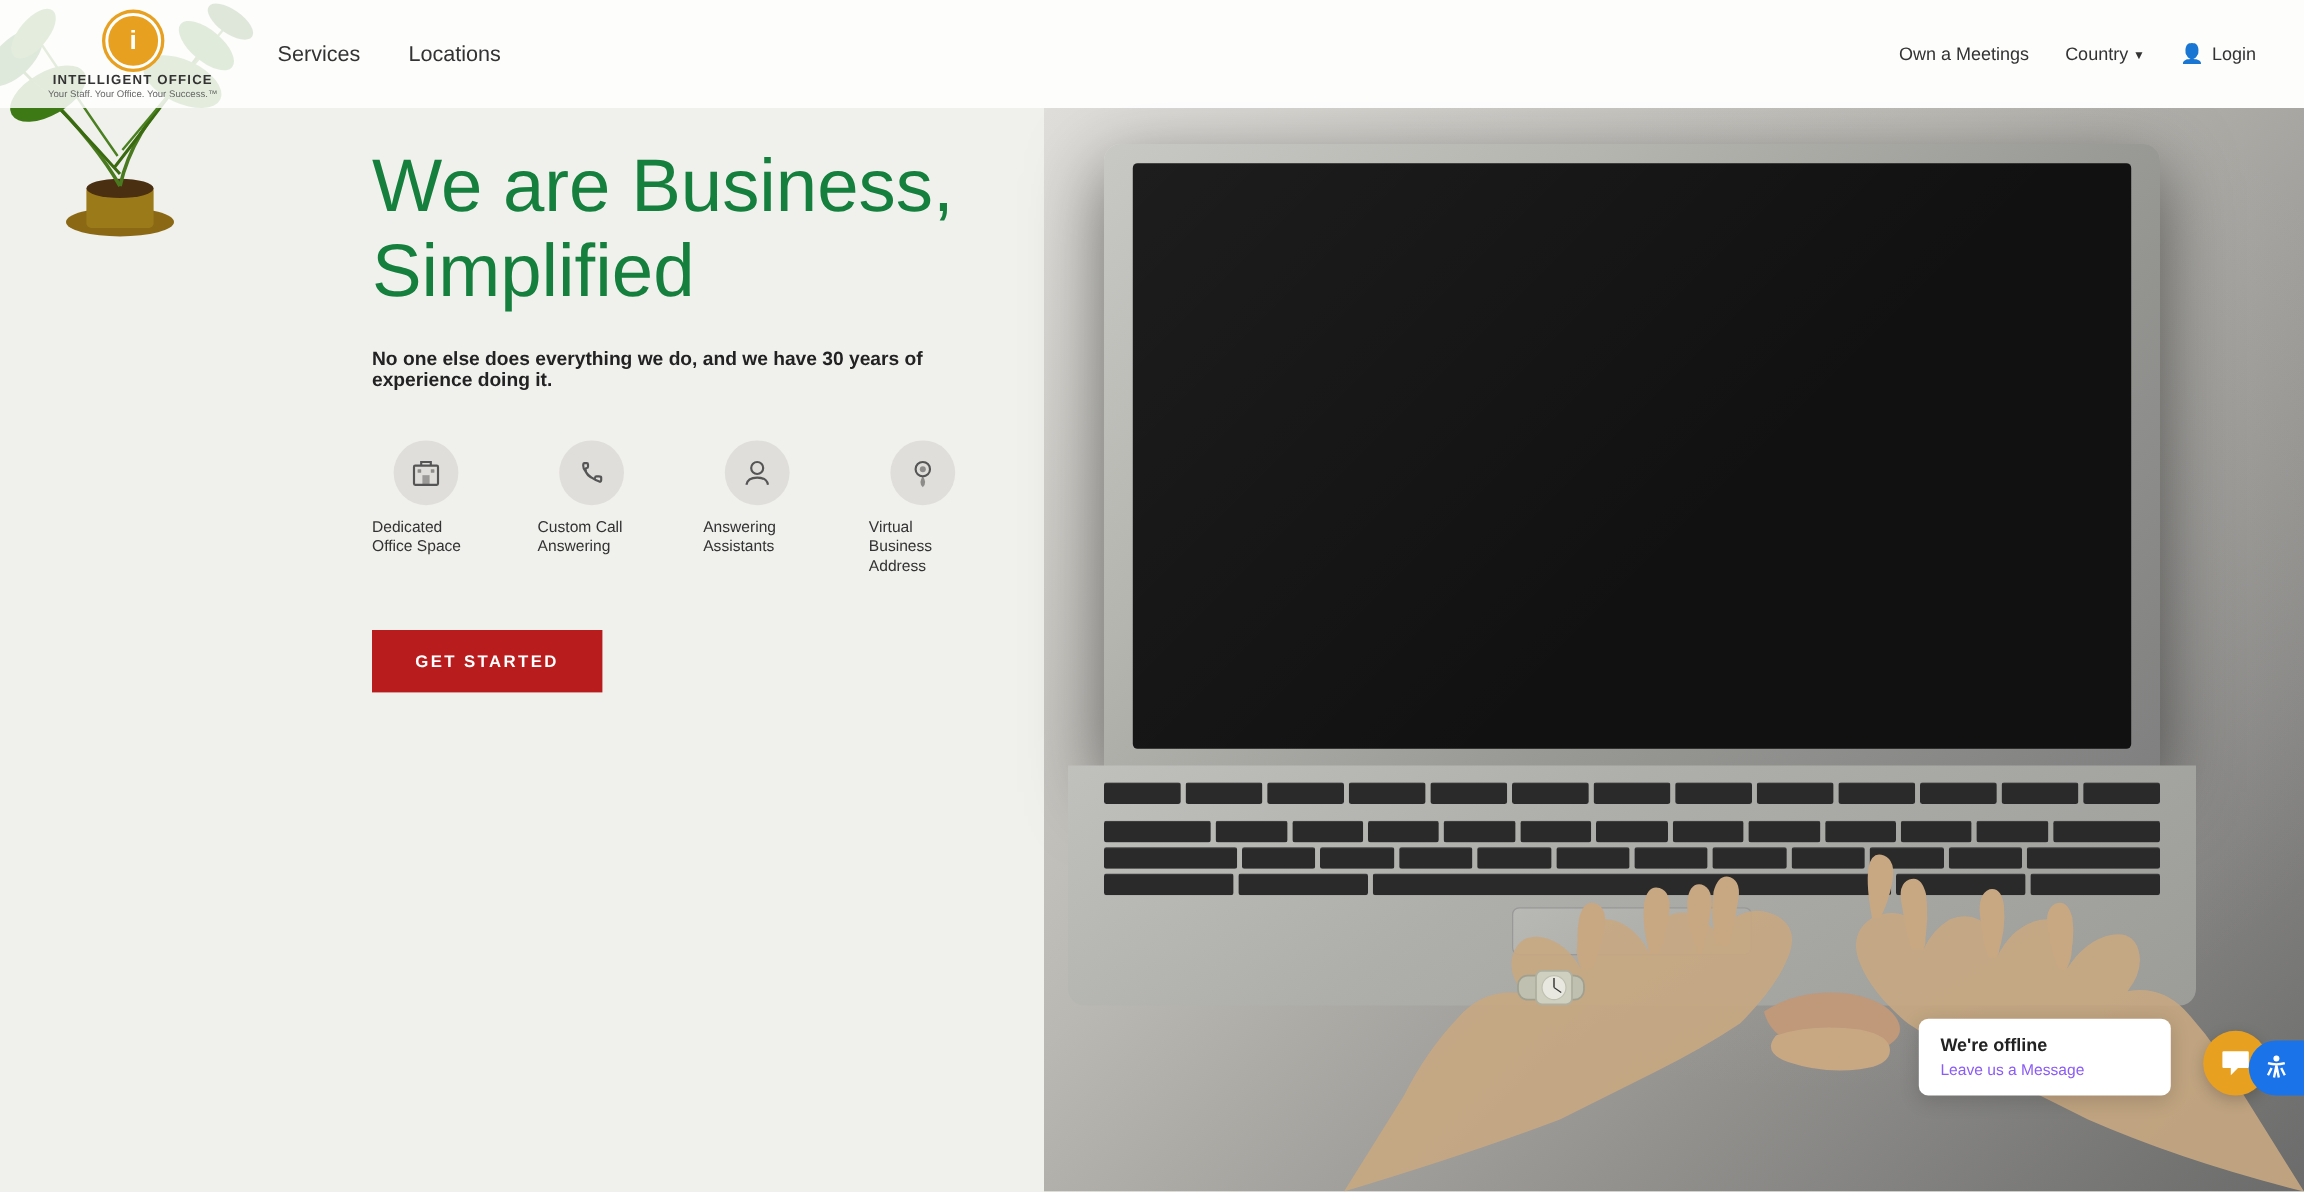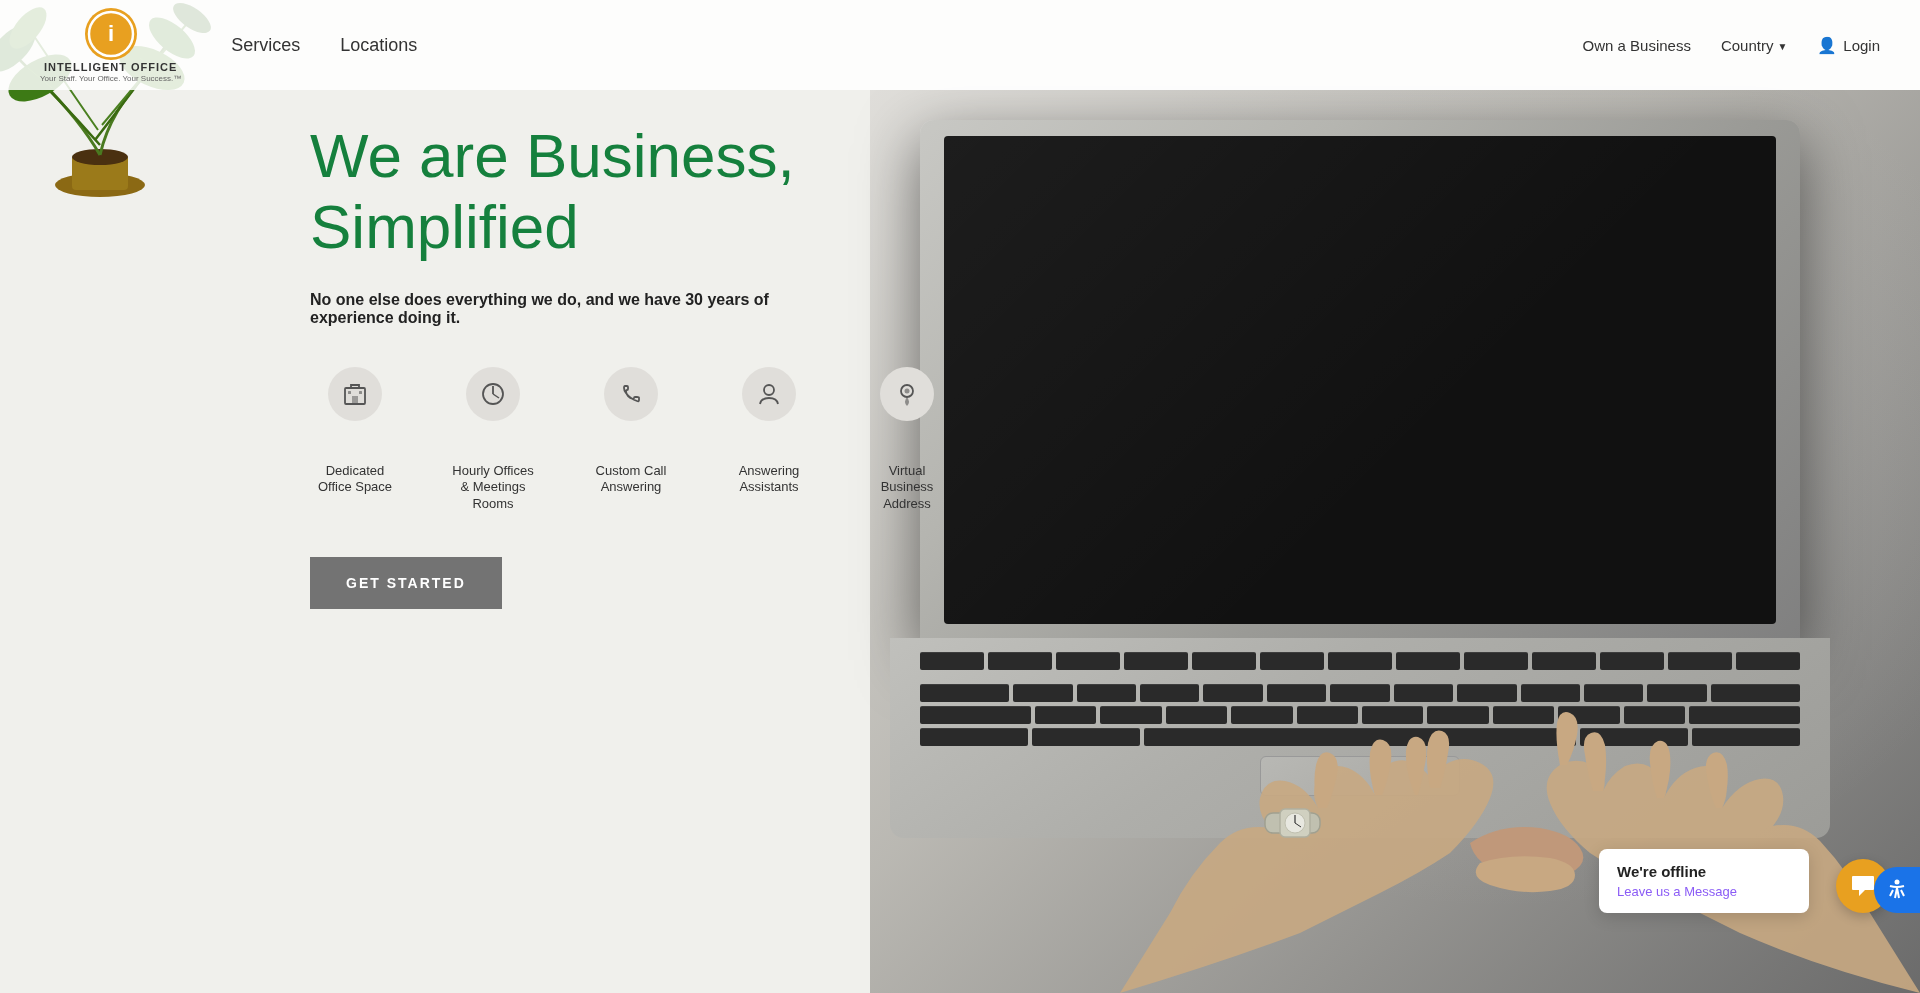--- a/index.html
+++ b/index.html
@@ -155,30 +155,29 @@
       background: #e0deda;
       display: flex;
       align-items: center;
       justify-content: center;
       font-size: 22px;
       color: #555;
     }
     .service-label {
       font-size: 13px;
       color: #333;
-      text-align: center;
+      text-align: left;
       line-height: 1.3;
       max-width: 90px;
-      margin-top: 32px;
     }
 
     
     .cta-btn {
       display: inline-block;
-      background: #737373;
+      background: #b91c1c;
       color: #fff;
       font-size: 14px;
       font-weight: bold;
       letter-spacing: 2px;
       padding: 18px 36px;
       cursor: pointer;
       border: none;
       text-transform: uppercase;
     }
 
@@ -271,21 +270,21 @@
       </svg>
       <div class="logo-text">INTELLIGENT OFFICE</div>
       <div class="logo-tagline">Your Staff. Your Office. Your Success.™</div>
     </div>
     <div class="nav-links">
       <a class="nav-link">Services</a>
       <a class="nav-link">Locations</a>
     </div>
   </div>
   <div class="nav-right">
-    <span class="nav-right-link">Own a Business</span>
+    <span class="nav-right-link">Own a Meetings</span>
     <div class="country-selector">
       <span>Country</span>
       <span class="chevron-down">▼</span>
     </div>
     <div class="login-btn">
       <span class="login-icon">👤</span>
       <span>Login</span>
     </div>
   </div>
 </nav>
@@ -429,30 +428,20 @@
           <path d="M10 8 V5 H18 V8" fill="none" stroke="#555" stroke-width="1.8"></path>
           <rect x="11" y="16" width="6" height="8" fill="#555" opacity="0.5"></rect>
           <line x1="8" y1="12" x2="8" y2="12" stroke="#555" stroke-width="1.5"></line>
           <rect x="7" y="11" width="3" height="3" rx="0.5" fill="#555" opacity="0.6"></rect>
           <rect x="18" y="11" width="3" height="3" rx="0.5" fill="#555" opacity="0.6"></rect>
         </svg>
       </div>
       <span class="service-label">Dedicated Office Space</span>
     </div>
 
-    <div class="service-item">
-      <div class="service-icon-circle">
-        <svg width="28" height="28" viewBox="0 0 28 28" xmlns="http://www.w3.org/2000/svg">
-          <circle cx="14" cy="14" r="10" fill="none" stroke="#555" stroke-width="1.8"></circle>
-          <line x1="14" y1="6" x2="14" y2="14" stroke="#555" stroke-width="1.8"></line>
-          <line x1="14" y1="14" x2="20" y2="18" stroke="#555" stroke-width="1.5"></line>
-        </svg>
-      </div>
-      <span class="service-label">Hourly Offices &amp; Meetings Rooms</span>
-    </div>
 
     <div class="service-item">
       <div class="service-icon-circle">
         <svg width="28" height="28" viewBox="0 0 28 28" xmlns="http://www.w3.org/2000/svg">
           <path d="M8 6 Q7 6 7 8 Q7 11 9 13 Q11 16 14 18 Q17 20 20 21 Q22 22 22 20 L22 18 Q22 17 20 17 L18 17 Q17 17 17 18 Q17 19 16 19 Q13 18 11 16 Q9 14 9 11 Q9 10 10 10 Q11 10 11 9 L11 7 Q11 6 10 6 Z" fill="none" stroke="#555" stroke-width="1.8"></path>
         </svg>
       </div>
       <span class="service-label">Custom Call Answering</span>
     </div>
 

